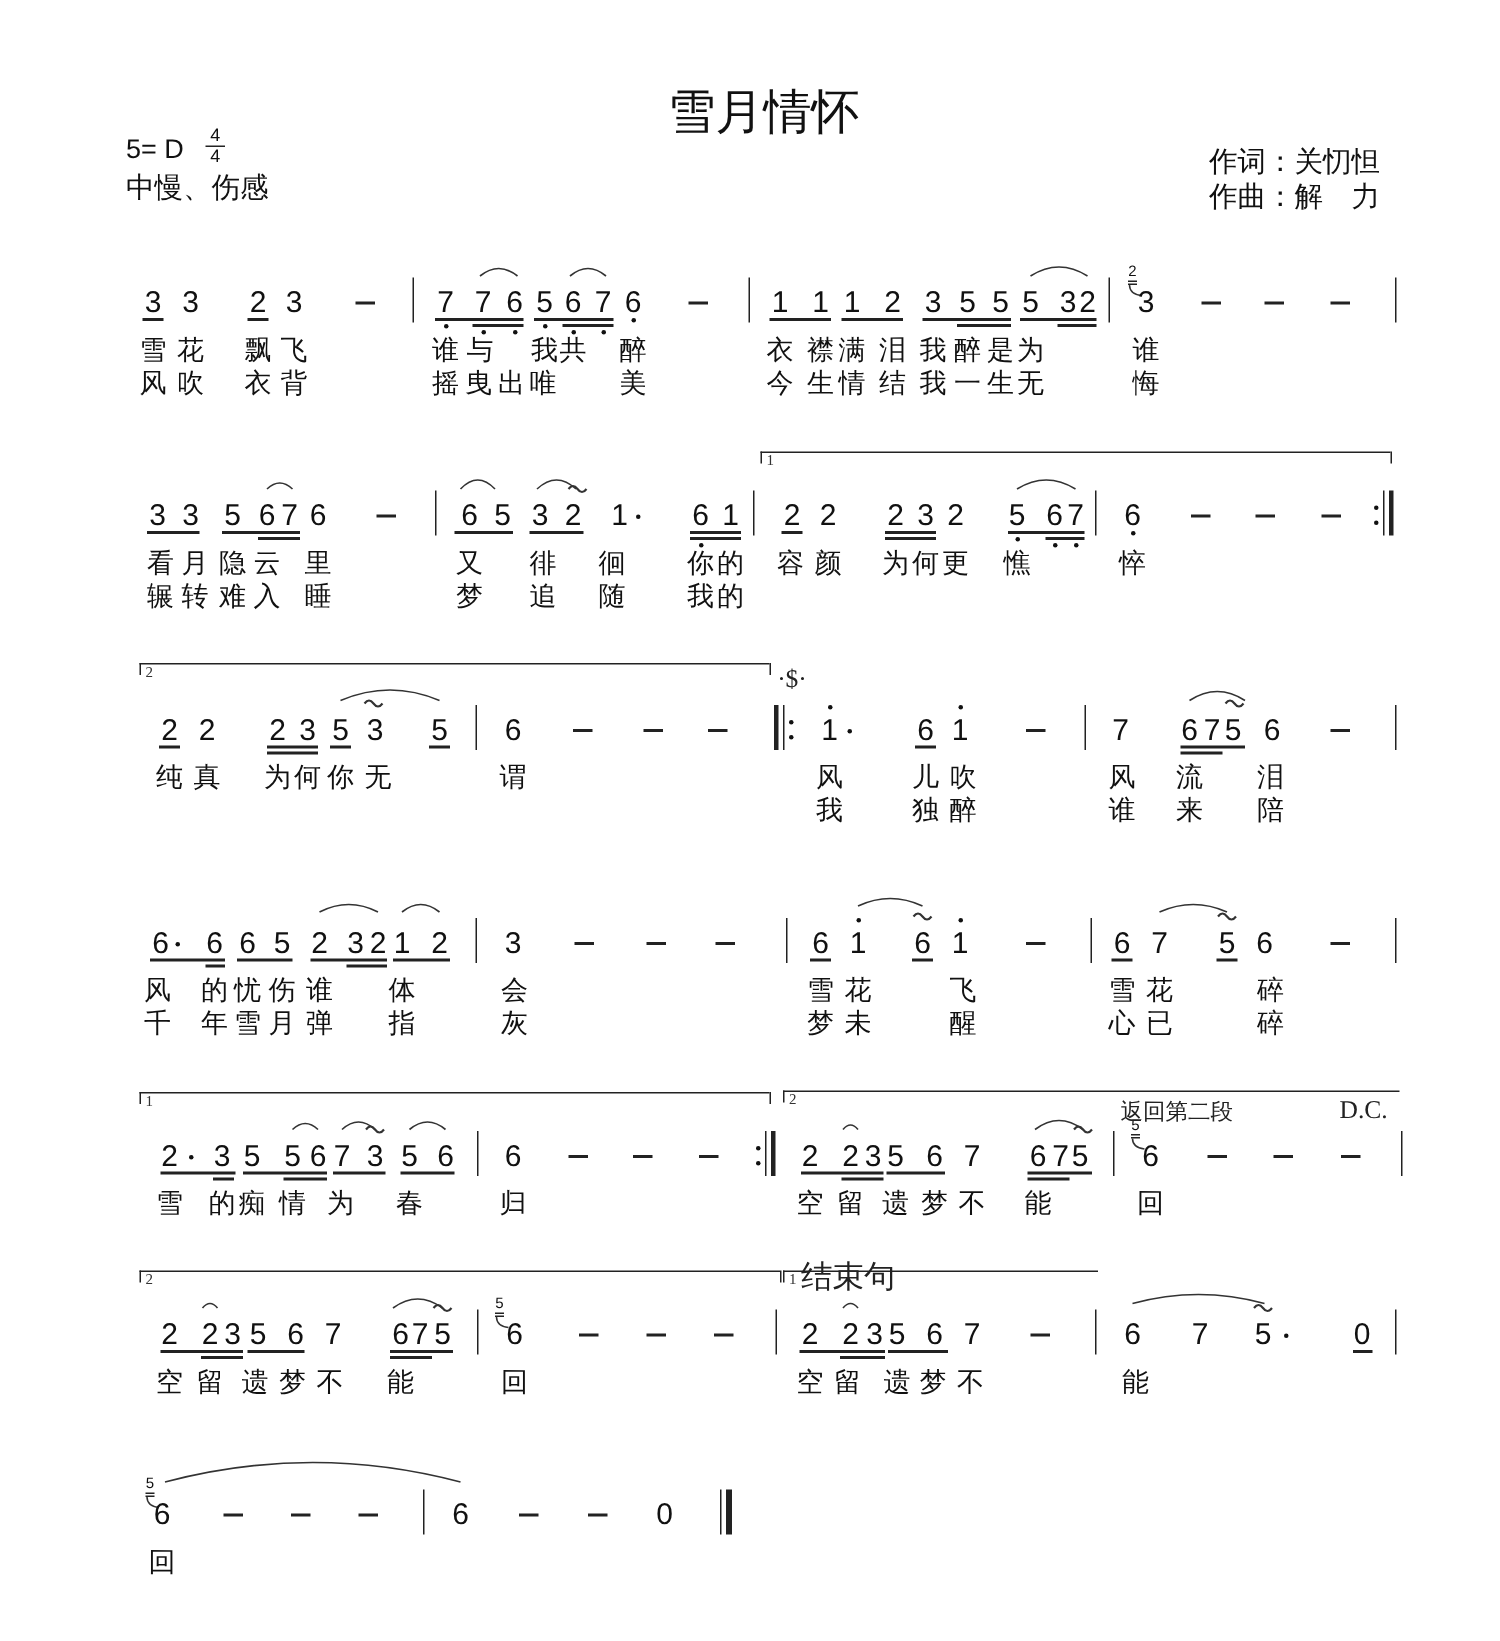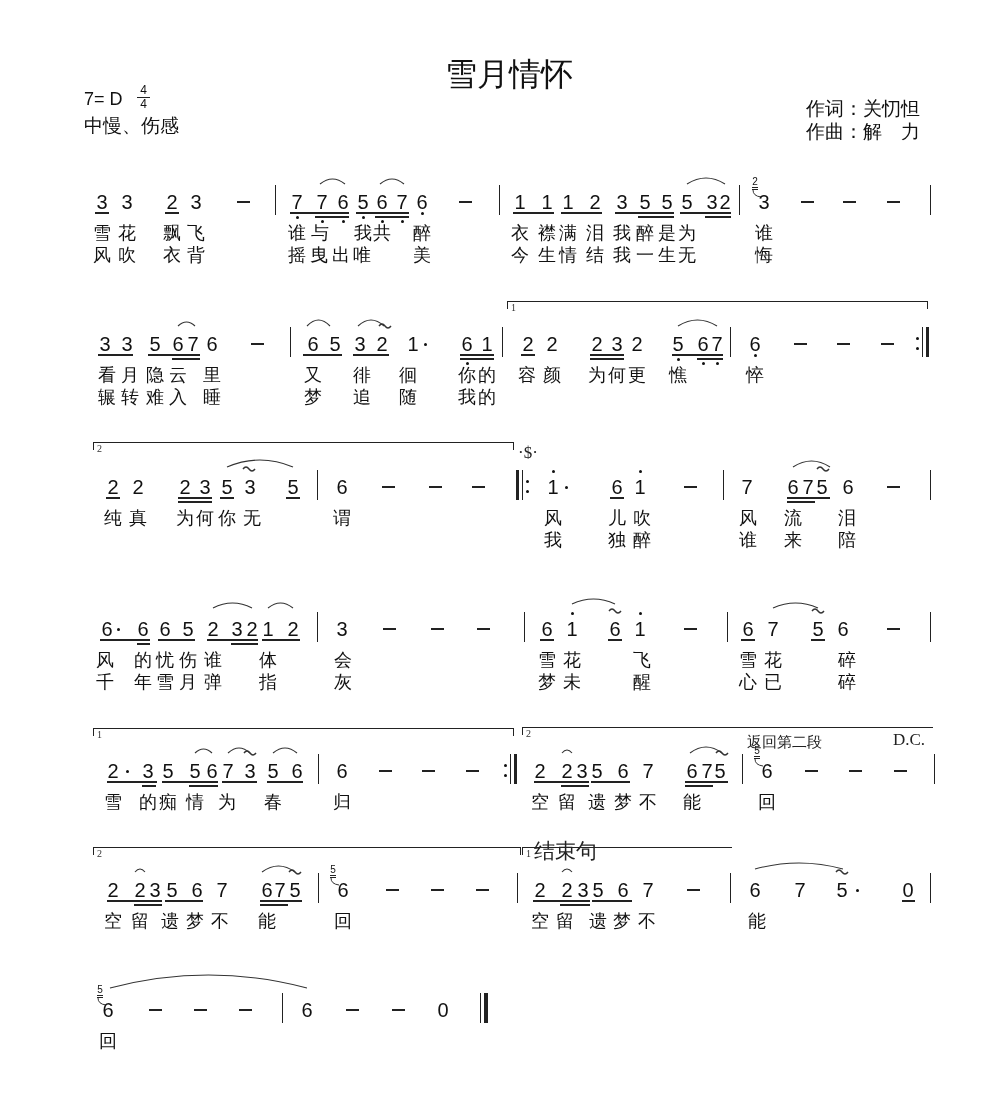--- a/index.html
+++ b/index.html
@@ -61,21 +61,21 @@
       <path d="M562 872 Q567 866 572 872" fill="none" stroke="#333" stroke-width="1.1"></path>
       <path d="M755 869 Q799 857 843 869" fill="none" stroke="#333" stroke-width="1.1"></path>
       <path d="M289 872 q3 -4 6 0 t6 0" fill="none" stroke="#333" stroke-width="1.4"></path>
       <path d="M836 872 q3 -4 6 0 t6 0" fill="none" stroke="#333" stroke-width="1.4"></path>
       <path d="M331 878 q0 6 8 7" fill="none" stroke="#333" stroke-width="1"></path>
       <path d="M110 988 Q208.5 962 307 988" fill="none" stroke="#333" stroke-width="1.1"></path>
       <path d="M98 998 q0 6 8 7" fill="none" stroke="#333" stroke-width="1"></path>
     </svg>
 
   <div class="title">雪月情怀</div>
-  <div class="key">7= D</div>
+  <div class="key">5= D</div>
   <div class="ts">
     <span class="ts-num">4</span>
     <span class="ts-line"></span>
     <span class="ts-den">4</span>
   </div>
   <div class="tempo">中慢、伤感</div>
   <div class="credit lyricist">作词：关忉怛</div>
   <div class="credit composer">作曲：解　力</div>
 <div class="shape" style="left: 95px; top: 212px; width: 14px; height: 1.5px;"></div>
     <div class="shape" style="left: 165px; top: 212px; width: 14px; height: 1.5px;"></div>

